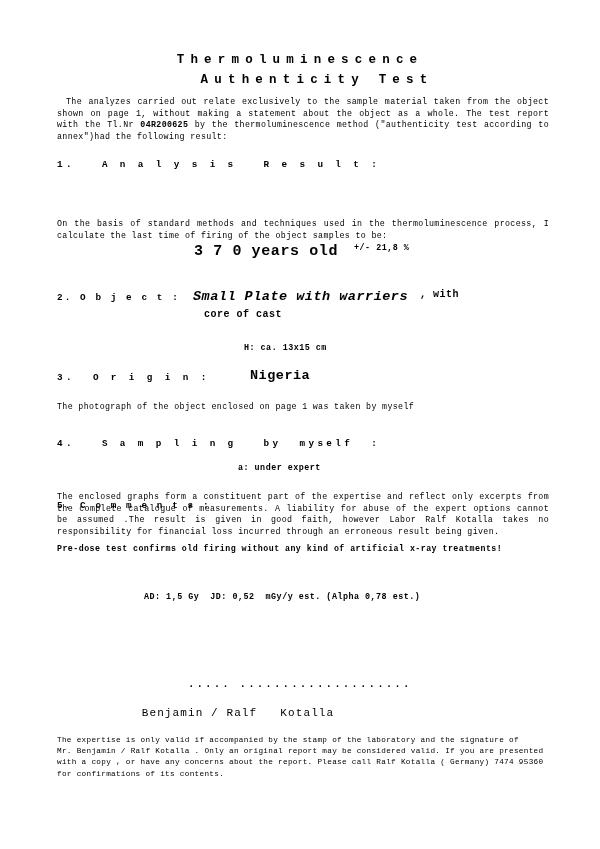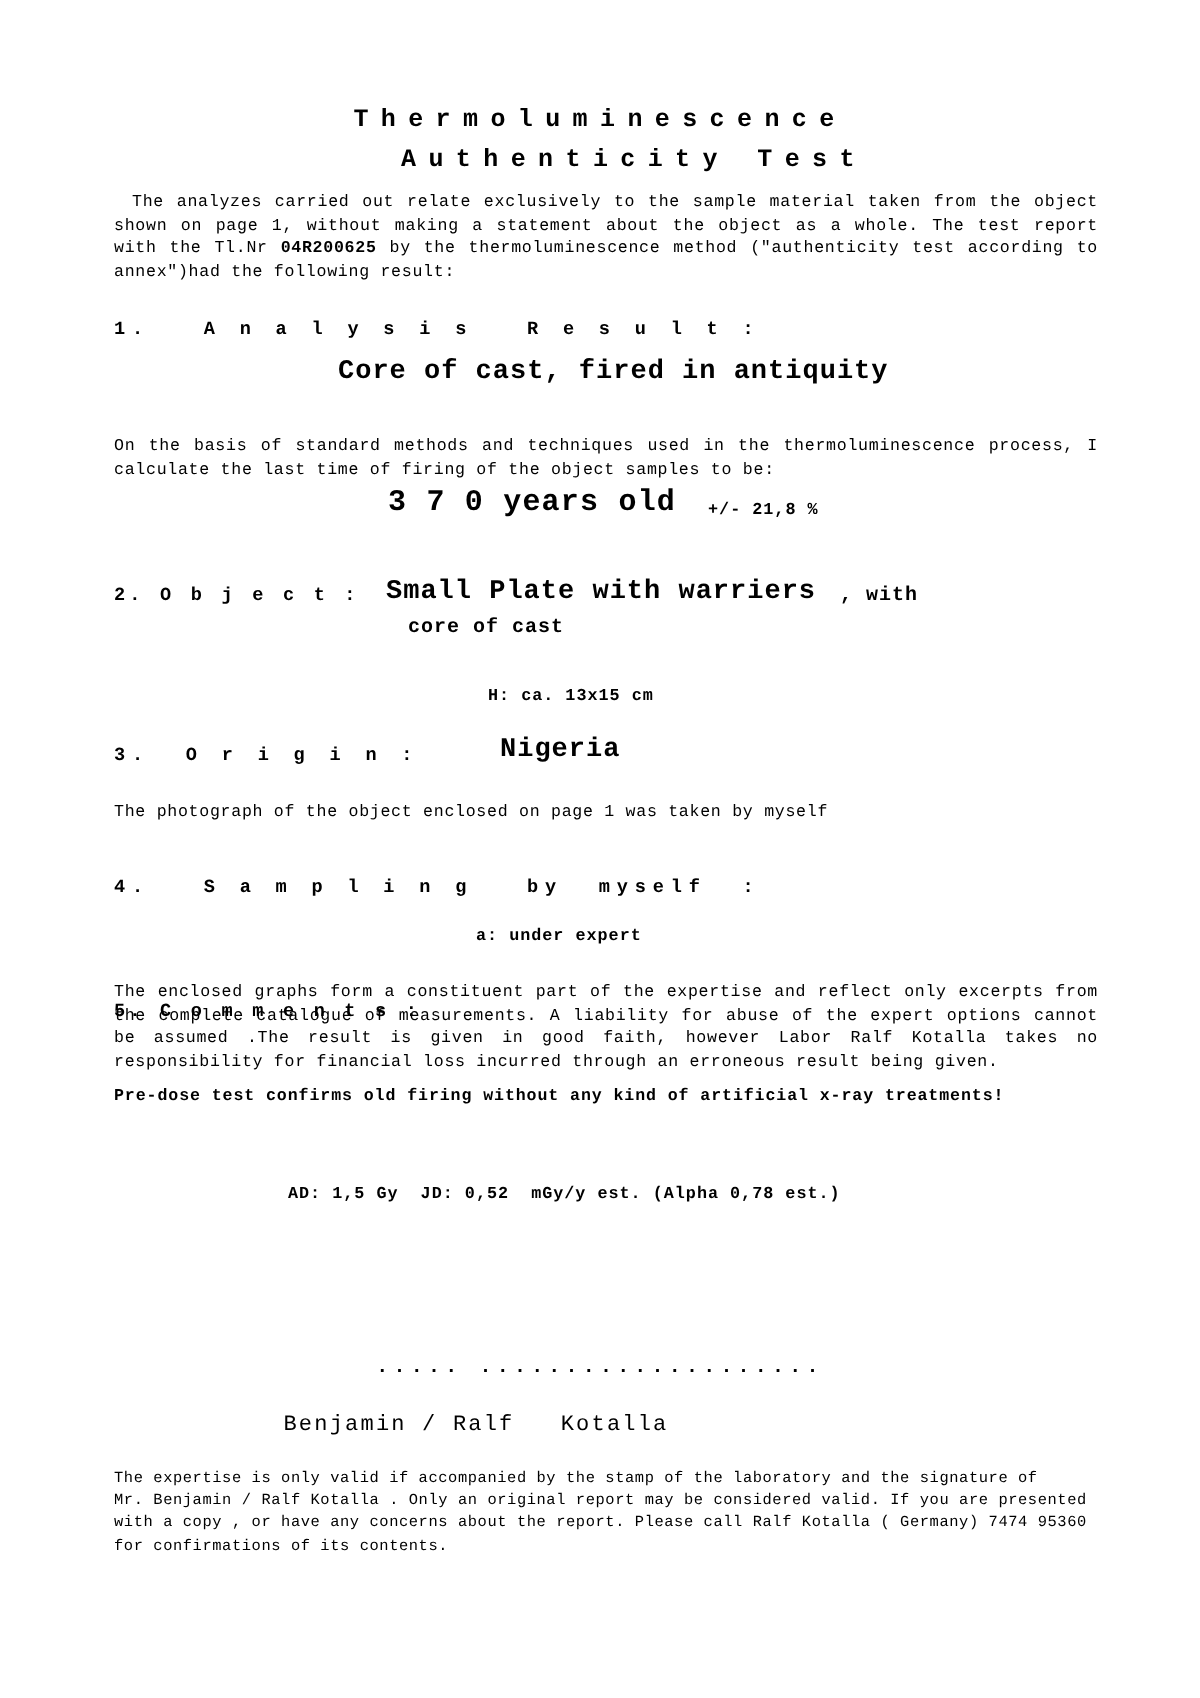--- a/index.html
+++ b/index.html
@@ -90,21 +90,21 @@
     white-space: pre;
   }
   .answer-tiny {
     position: absolute;
     font-weight: bold;
     font-size: 8.4px;
     letter-spacing: 0.5px;
     white-space: pre;
   }
 
-  .row { position: absolute; display: flex; align-items: flex-end; white-space: pre; }
+  .row { position: absolute; display: flex; align-items: flex-start; white-space: pre; }
 
   
   .dotline {
     position: absolute;
     left: 0;
     top: 679px;
     width: 600px;
     text-align: center;
     font-weight: bold;
     font-size: 10px;
@@ -142,33 +142,32 @@
 
   <div class="title-block">
     <div class="title-line">Thermoluminescence</div>
     <div class="title-line title-line-2">Authenticity Test</div>
   </div>
 
   <div class="para indent-first" style="top:96px;"><span>The analyzes carried out relate exclusively to the sample material taken from the object shown on page 1, without making a statement about the object as a whole. The test report with the Tl.Nr </span><b>04R200625</b><span> by the thermoluminescence method ("authenticity test according to annex")had the following result:</span></div>
 
   <div class="section-head" style="top:159px;">1.   A n a l y s i s   R e s u l t :</div>
 
-  <div class="answer-mid" style="left:169px; top:179px;">Core of cast, fired in antiquity</div>
 
   <div class="para" style="top:208px;margin-top:10px;">On the basis of standard methods and techniques used in the  thermoluminescence process, I calculate the last time of firing of the object samples to be:</div>
 
   <div class="row" style="left:194px; top:243px;">
     <span class="answer-big" style="position:relative;">3 7 0 years old</span>
     <span class="answer-tiny" style="position:relative; margin-left:16px;">+/- 21,8 %</span>
   </div>
 
   <div class="section-head tight" style="top:292px;">2. O b j e c t :</div>
 
   <div class="row" style="left:193px; top:289px;">
-    <span class="answer-mid" style="position:relative;">Small Plate with warriers</span>
+    <span class="answer-mid" style="position:relative;font-style:italic;">Small Plate with warriers</span>
     <span class="answer-small" style="position:relative; margin-left:12px;">, with</span>
   </div>
 
   <div class="answer-small" style="left:204px; top:309px;">core of cast</div>
 
   <div class="answer-tiny" style="left:244px; top:343px;">H: ca. 13x15 cm</div>
 
   <div class="section-head" style="top:372px;">3.  O r i g i n :</div>
 
   <div class="answer-mid" style="left:250px; top:368px;">Nigeria</div>

